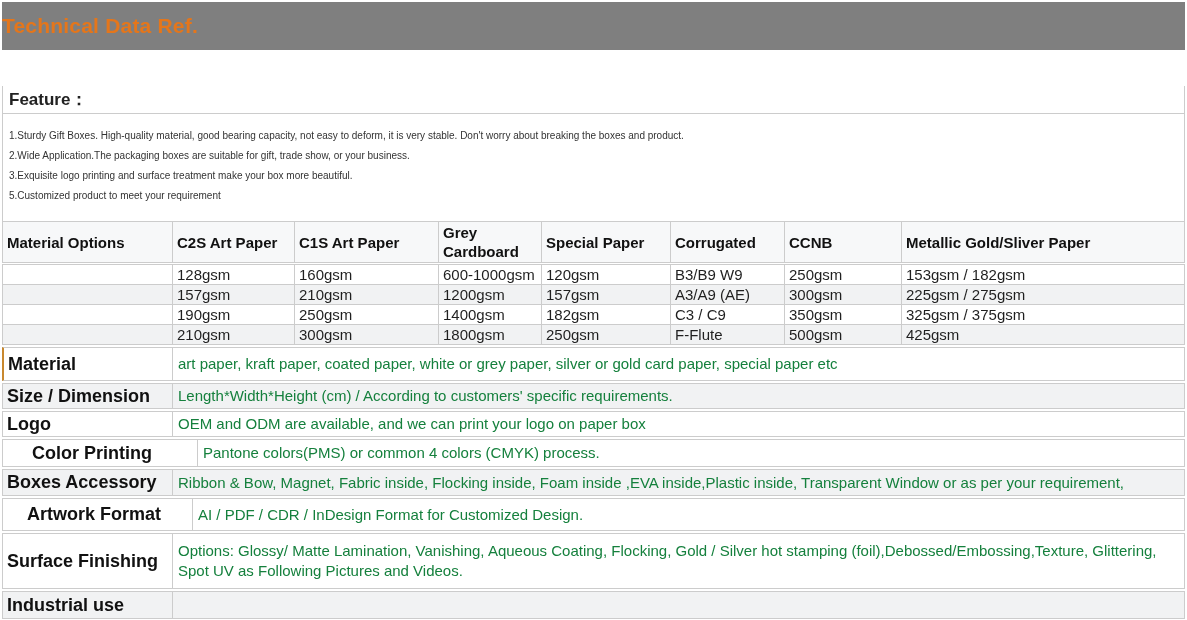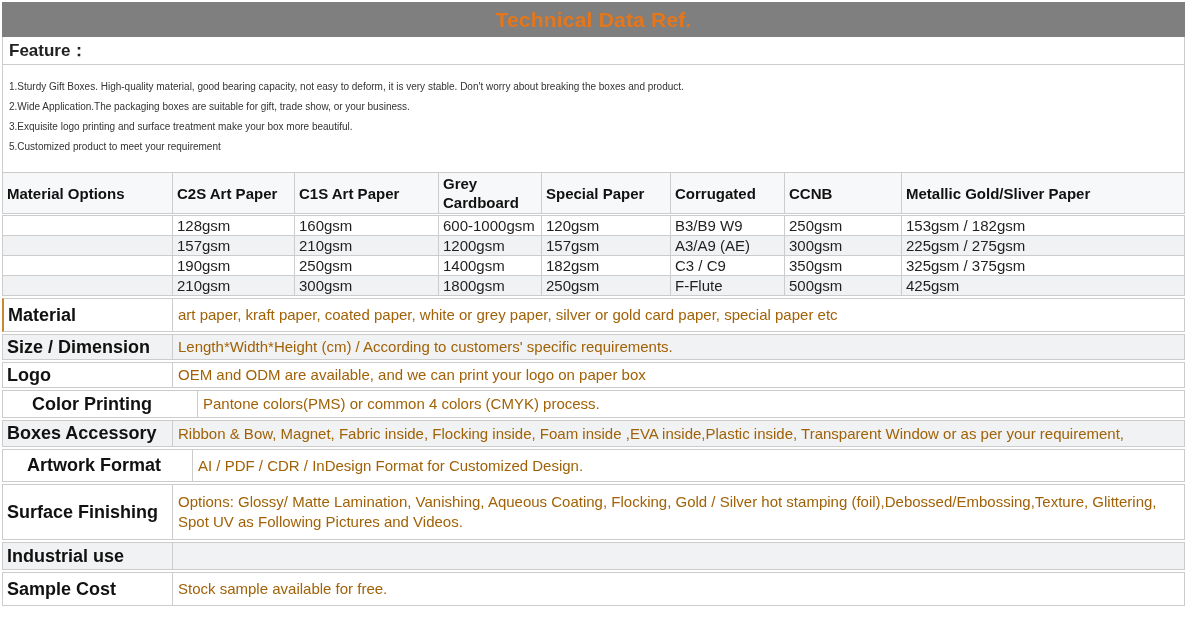--- a/index.html
+++ b/index.html
@@ -13,32 +13,32 @@
   }
   *{box-sizing:border-box;}
   html,body{margin:0;padding:0;}
   body{
     width:1187px;height:620px;background:#fff;overflow:hidden;
     font-family:"Liberation Sans", sans-serif;color:var(--text);
   }
   .page{padding:2px 2px 0 2px;}
 
   .titlebar{
-    height:35px;background:var(--title-bar-bg);
-    display:flex;align-items:center;justify-content:center;
+    height:48px;background:var(--title-bar-bg);
+    display:flex;align-items:center;
     font-size:21px;font-weight:bold;color:var(--title-text);
     letter-spacing:.2px;
   }
 
   .feature-head{
     border-left:1px solid var(--table-border);
     border-right:1px solid var(--table-border);
     border-bottom:1px solid var(--table-border);
     height:28px;display:flex;align-items:center;
-    padding-left:6px;font-size:17px;font-weight:bold;color:#222;
+    padding-left:6px;font-size:17px;font-weight:bold;color:#222;margin-top:36px;
   }
   .feature-list{
     border-left:1px solid var(--table-border);
     border-right:1px solid var(--table-border);
     padding:12px 5px 15px 6px;
   }
   .feature-item{
     font-size:10px;line-height:20px;color:#333;white-space:nowrap;
   }
 
@@ -63,21 +63,21 @@
     display:flex;border:1px solid var(--table-border);
     margin-top:2px;background:#fff;align-items:stretch;
   }
   .spec-label{
     flex:0 0 170px;width:170px;border-right:1px solid var(--table-border);
     display:flex;align-items:center;padding-left:4px;
     font-size:18px;font-weight:bold;color:#111;
   }
   .spec-value{
     flex:1;display:flex;align-items:center;padding:2px 5px;
-    font-size:15px;line-height:20px;color:#a16207;
+    font-size:15px;line-height:20px;color:#15803d;
   }
   
   .spec-row:nth-child(1){min-height:34px;border-left:2px solid var(--material-row-accent);}
   .spec-row:nth-child(1) .spec-label{flex-basis:169px;width:169px;}
   .spec-row:nth-child(2){min-height:23px;background:var(--row-stripe);}
   .spec-row:nth-child(3){min-height:25px;}
   .spec-row:nth-child(4){min-height:28px;padding-left:25px;}
   .spec-row:nth-child(5){min-height:27px;background:var(--row-stripe);}
   .spec-row:nth-child(6){min-height:33px;padding-left:20px;}
   .spec-row:nth-child(7){min-height:56px;}

